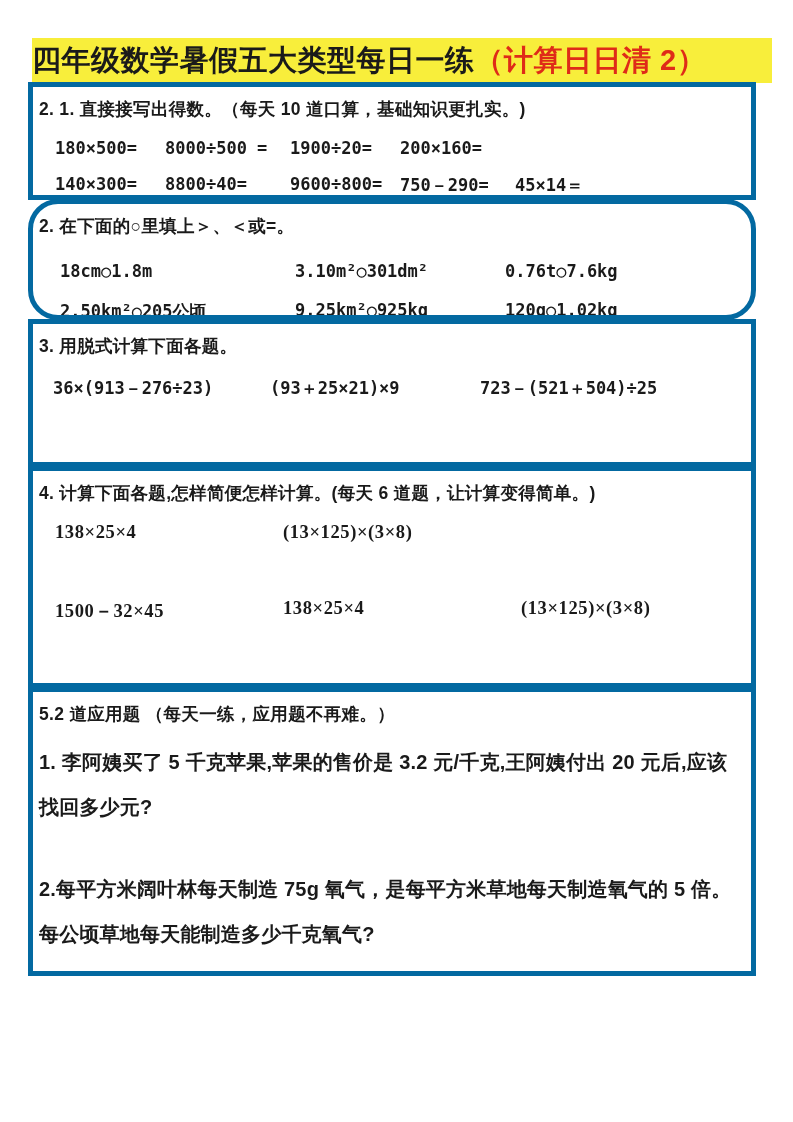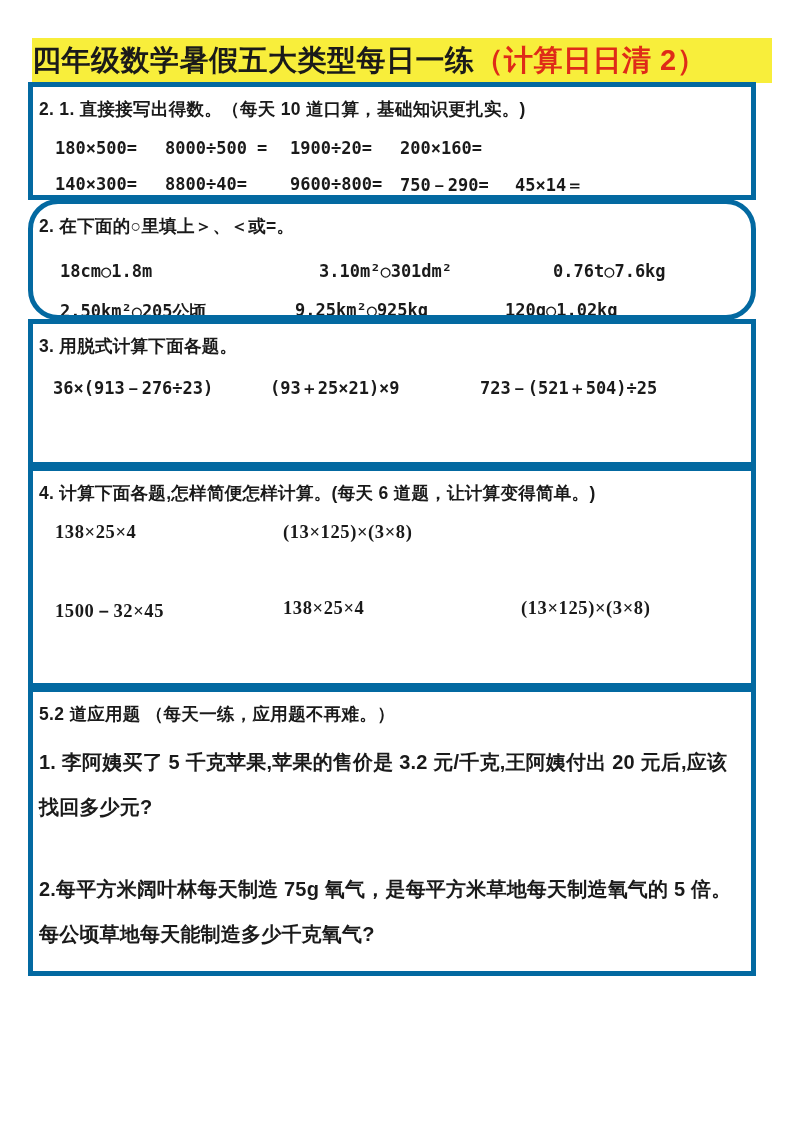--- a/index.html
+++ b/index.html
@@ -73,21 +73,21 @@
     font-family:"Liberation Serif",serif;
     font-weight:600;
     font-size:18.5px;
     letter-spacing:0.6px;
   }
   
   .s1{height:118px;}
   .s1 .r1{grid-template-columns:110px 125px 110px 115px auto;padding-left:16px;margin-top:17px;}
   .s1 .r2{grid-template-columns:110px 125px 110px 115px auto;padding-left:16px;margin-top:16px;}
   .s2{height:121px;border-radius:30px;}
-  .s2 .r1{grid-template-columns:235px 210px auto;padding-left:21px;margin-top:23px;gap:24px;}
+  .s2 .r1{grid-template-columns:235px 210px auto;padding-left:21px;margin-top:23px;}
   .s2 .r2{grid-template-columns:235px 210px auto;padding-left:21px;margin-top:19px;}
   .s3{height:148px;}
   .s3 .r1{grid-template-columns:217px 210px auto;padding-left:14px;margin-top:19px;}
   .s4{height:222px;}
   .s4 .r1{grid-template-columns:228px 238px auto;padding-left:16px;margin-top:17px;}
   .s4 .r2{grid-template-columns:228px 238px auto;padding-left:16px;margin-top:55px;}
   .s5{height:289px;}
   .problem{
     margin:0;
     font-size:20px;

